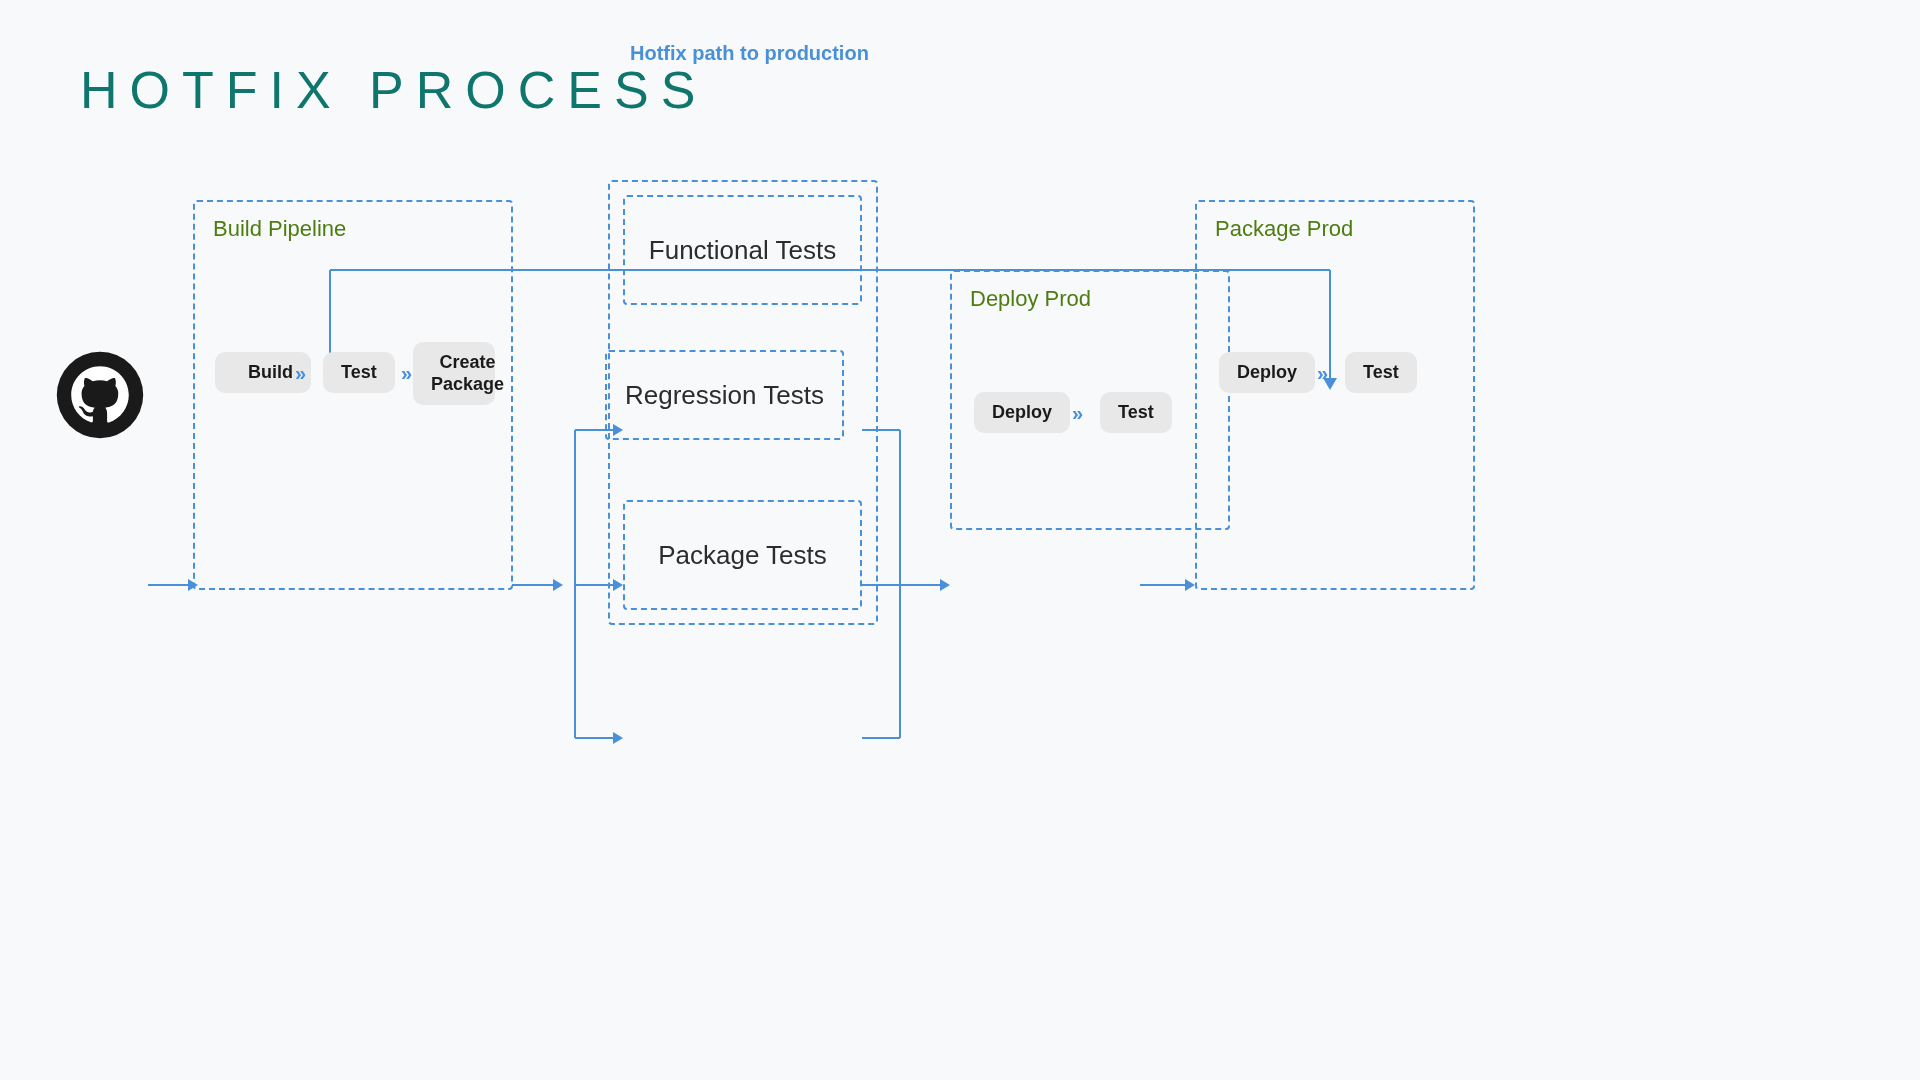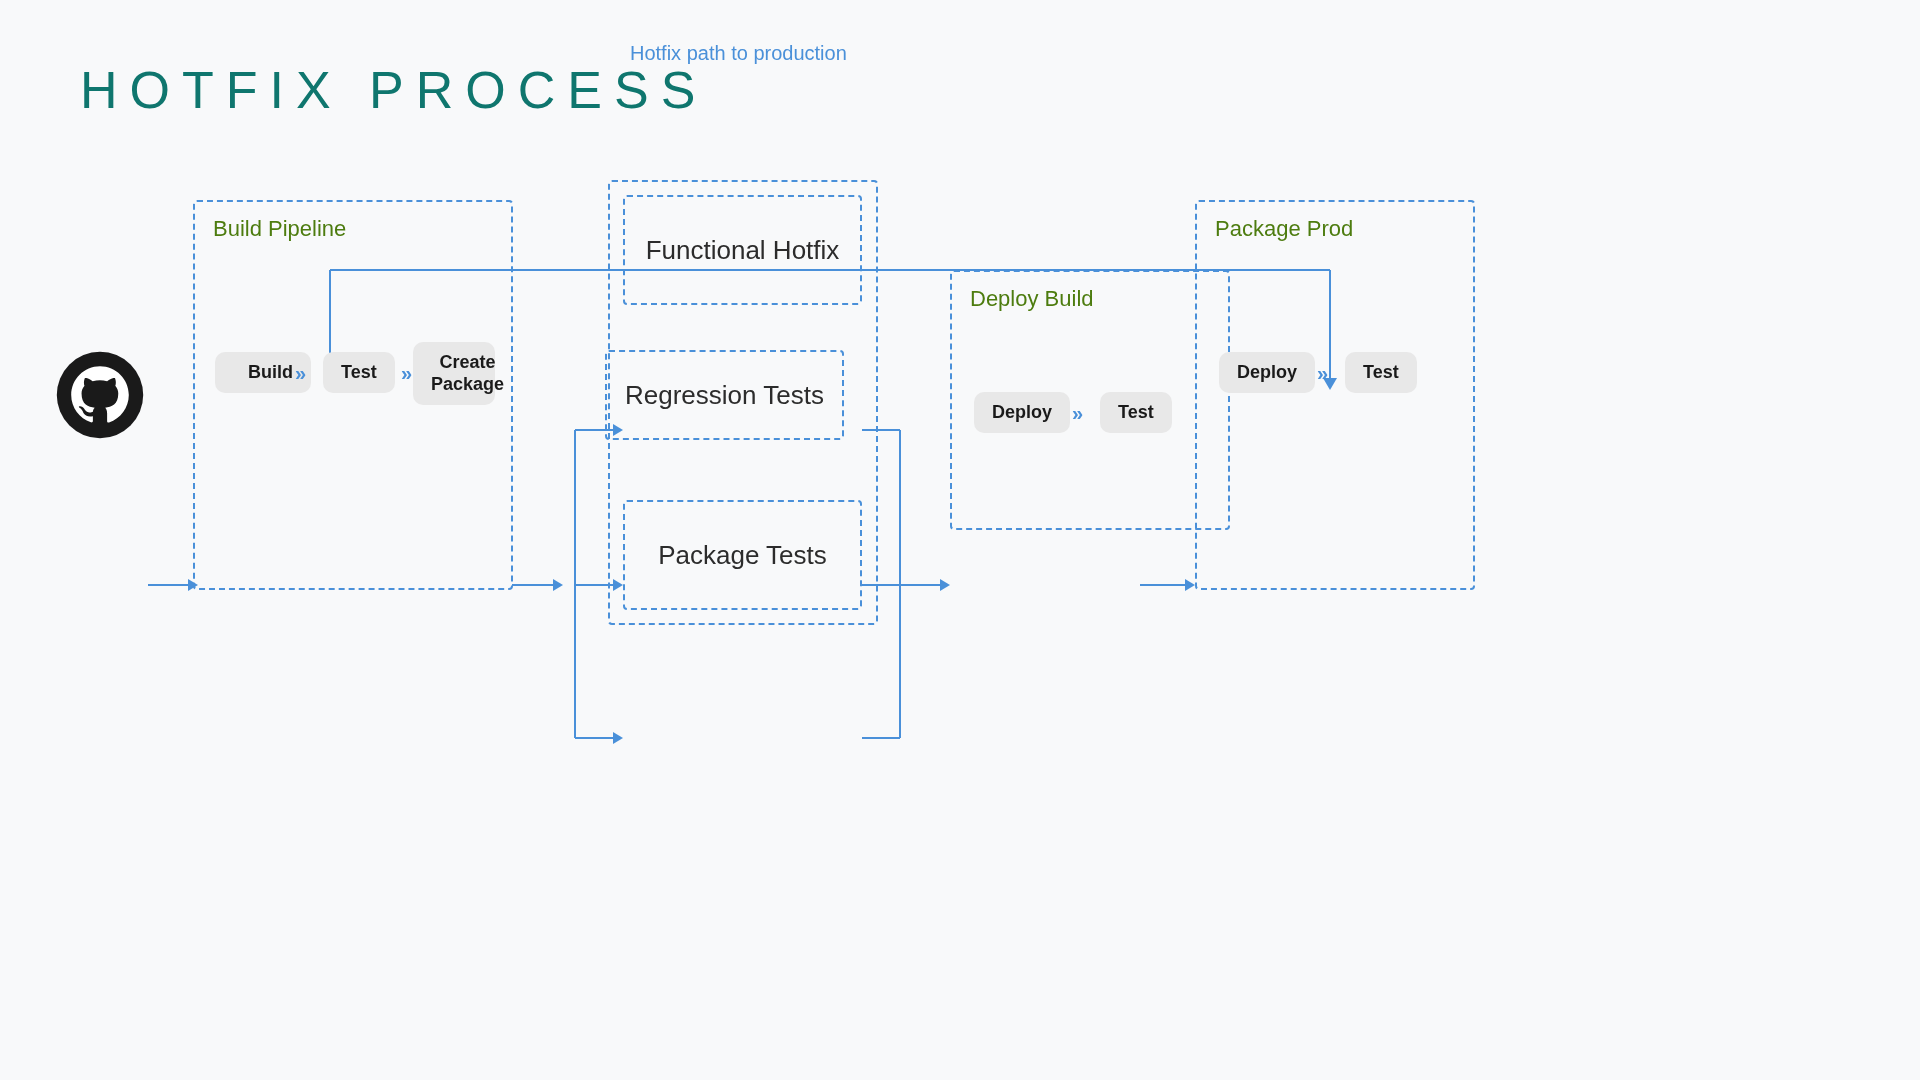--- a/index.html
+++ b/index.html
@@ -71,21 +71,21 @@
       color: #2c2c2c;
       font-weight: 400;
     }
     
     .hotfix-label {
       position: absolute;
       top: 42px;
       left: 630px;
       font-size: 20px;
       color: #4a90d9;
-      font-weight: 400;
+      font-weight: 700;
     }
     
     .github-icon {
       position: absolute;
       top: 350px;
       left: 55px;
       width: 90px;
       height: 90px;
     }
   </style>
@@ -158,35 +158,35 @@
   </div>
 
   <div style="position:absolute; top: 160px; left: 206px; font-size:20px; color:#4a90d9; font-weight:bold;">»</div>
 
   <div class="step-pill" style="left: 218px; top: 140px; text-align:center; width: 82px; line-height:1.2;">
     <span style="text-align:center;">Create Package</span>
   </div>
 </div>
 
 <div class="test-box" style="left: 623px; top: 195px; width: 239px; height: 110px;">
-  <span class="test-label">Functional Hotfix</span>
+  <span class="test-label">Functional Tests</span>
 </div>
 
 <div class="test-box" style="left: 605px; top: 350px; width: 239px; height: 90px;">
   <span class="test-label">Regression Tests</span>
 </div>
 
 <div class="test-box" style="left: 623px; top: 500px; width: 239px; height: 110px;">
   <span class="test-label">Package Tests</span>
 </div>
 
 <div style="position:absolute; left: 608px; top: 180px; width: 270px; height: 445px; border: 2px dashed #4a90d9; border-radius:4px; pointer-events:none;"></div>
 
 <div class="stage-box" style="left: 950px; top: 270px; width: 280px; height: 260px;">
-  <span class="stage-label">Deploy Build</span>
+  <span class="stage-label">Deploy Prod</span>
 
   <div class="step-pill" style="left: 22px; top: 120px;">
     <span>Deploy</span>
   </div>
   <div style="position:absolute; top: 130px; left: 120px; font-size:20px; color:#4a90d9; font-weight:bold;">»</div>
 
   <div class="step-pill" style="left: 148px; top: 120px;">
     <span>Test</span>
   </div>
 </div>

